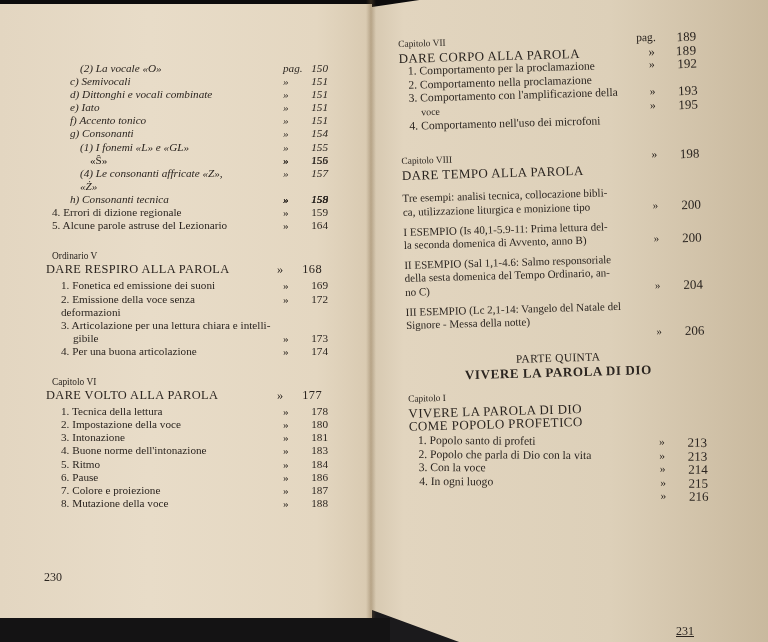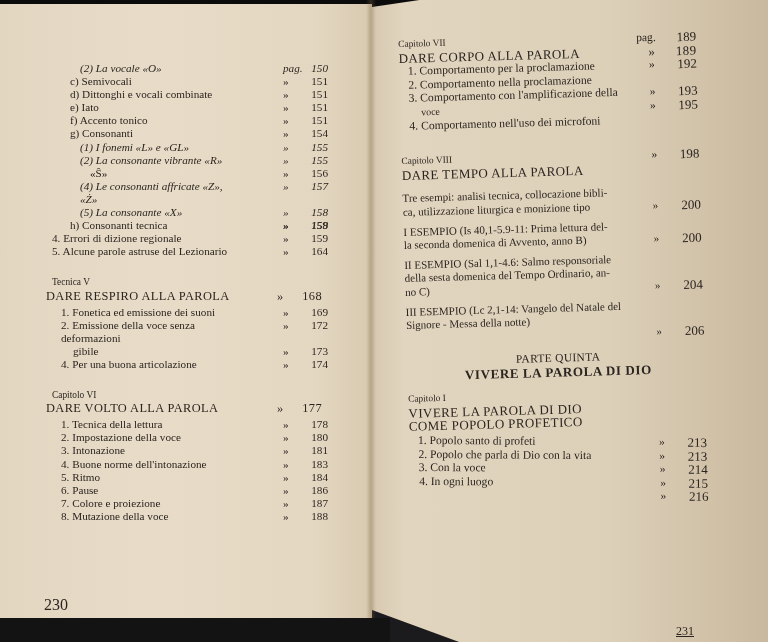--- a/index.html
+++ b/index.html
@@ -40,36 +40,36 @@
   .toc-left { left: 52px; top: 62px; width: 250px; }
   .toc-right { left: 398px; top: 38px; width: 302px; transform: rotate(-1.6deg); transform-origin: 0 0; }
   .row { display: flex; position: relative; }
   .row .t { flex: 1; }
   .row .m { width: 22px; text-align: left; }
   .row .p { width: 22px; text-align: right; }
   .toc-left .row .m { position: absolute; left: 231px; }
   .toc-left .row .p { position: absolute; left: 254px; }
   .toc-left .row .t { padding-right: 60px; }
   .i2 { padding-left: 9px; }
-  .i3 { padding-left: 18px; }
+  .i3 { padding-left: 18px; font-style: italic; }
   .i4 { padding-left: 28px; font-style: italic; }
   .cap-label { font-size: 9.4px; margin-top: 12px; }
   .cap-title { font-size: 12.4px; letter-spacing: 0.4px; }
   .gap { height: 6px; }
 
   .toc-right .row .m { position: absolute; left: 250px; }
   .toc-right .row .p { position: absolute; left: 276px; font-size: 13px; }
   .toc-right .row .t { padding-right: 70px; }
   .toc-right { font-size: 11.6px; line-height: 13.6px; }
   .toc-right .cap-title { font-size: 13px; }
 
   .parte { text-align: center; font-size: 11.5px; margin-top: 24px; letter-spacing: 0.3px; }
   .parte-title { text-align: center; font-weight: bold; font-size: 13px; letter-spacing: 0.6px; }
 
-  .pnum-left { position: absolute; left: 44px; top: 596px; font-size: 16px; }
+  .pnum-left { position: absolute; left: 44px; top: 570px; font-size: 12px; }
   .pnum-right { position: absolute; left: 676px; top: 624px; font-size: 12px; text-decoration: underline; }
 </style>
 </head>
 <body>
 
 <div class="top-dark"></div>
 <div class="page page-left"></div>
 <div class="page page-right"></div>
 <div class="gutter"></div>
 <div class="bottom-dark"></div>
@@ -104,36 +104,34 @@
       <span class="t">g) Consonanti</span>
       <span class="m">»</span>
       <span class="p">154</span>
     </div>
   <div class="row i4">
       <span class="t">(1) I fonemi «L» e «GL»</span>
       <span class="m">»</span>
       <span class="p">155</span>
     </div>
   <div class="row i4">
-      <span class="t">(2) La consonante vibrante «R»</span>
       <span class="m">»</span>
       <span class="p">155</span>
     </div>
   <div class="row" style="padding-left:38px">
       <span class="t">«Ŝ»</span>
       <span class="m">»</span>
       <span class="p">156</span>
     </div>
   <div class="row i4">
       <span class="t">(4) Le consonanti affricate «Z», «Ż»</span>
       <span class="m">»</span>
       <span class="p">157</span>
     </div>
   <div class="row i4">
-      <span class="t">(5) La consonante «X»</span>
       <span class="m">»</span>
       <span class="p">158</span>
     </div>
   <div class="row i4">
       <span class="m">»</span>
       <span class="p">158</span>
     </div>
   <div class="row i3">
       <span class="t">h) Consonanti tecnica</span>
       <span class="m">»</span>
@@ -143,36 +141,41 @@
       <span class="t">4. Errori di dizione regionale</span>
       <span class="m">»</span>
       <span class="p">159</span>
     </div>
   <div class="row i2" style="padding-left:0">
       <span class="t">5. Alcune parole astruse del Lezionario</span>
       <span class="m">»</span>
       <span class="p">164</span>
     </div>
 
-  <div class="cap-label" style="margin-top:18px">Tecnica V</div>
+  <div class="cap-label" style="margin-top:18px">Ordinario V</div>
   <div class="row cap-title" style="margin-left:-6px">
       <span class="t">DARE RESPIRO ALLA PAROLA</span>
       <span class="m">»</span>
       <span class="p">168</span>
     </div>
   <div style="height:3px"></div>
   <div class="row i2">
       <span class="t">1. Fonetica ed emissione dei suoni</span>
       <span class="m">»</span>
       <span class="p">169</span>
     </div>
   <div class="row i2">
       <span class="t">2. Emissione della voce senza deformazioni</span>
       <span class="m">»</span>
       <span class="p">172</span>
+    </div>
+  <div class="row i2">
+      <span class="t" style="padding-right:0">3. Articolazione per una lettura chiara e intelli-</span>
+      <span class="m"></span>
+      <span class="p"></span>
     </div>
   <div class="row" style="padding-left:21px">
       <span class="t">gibile</span>
       <span class="m">»</span>
       <span class="p">173</span>
     </div>
   <div class="row i2">
       <span class="t">4. Per una buona articolazione</span>
       <span class="m">»</span>
       <span class="p">174</span>

